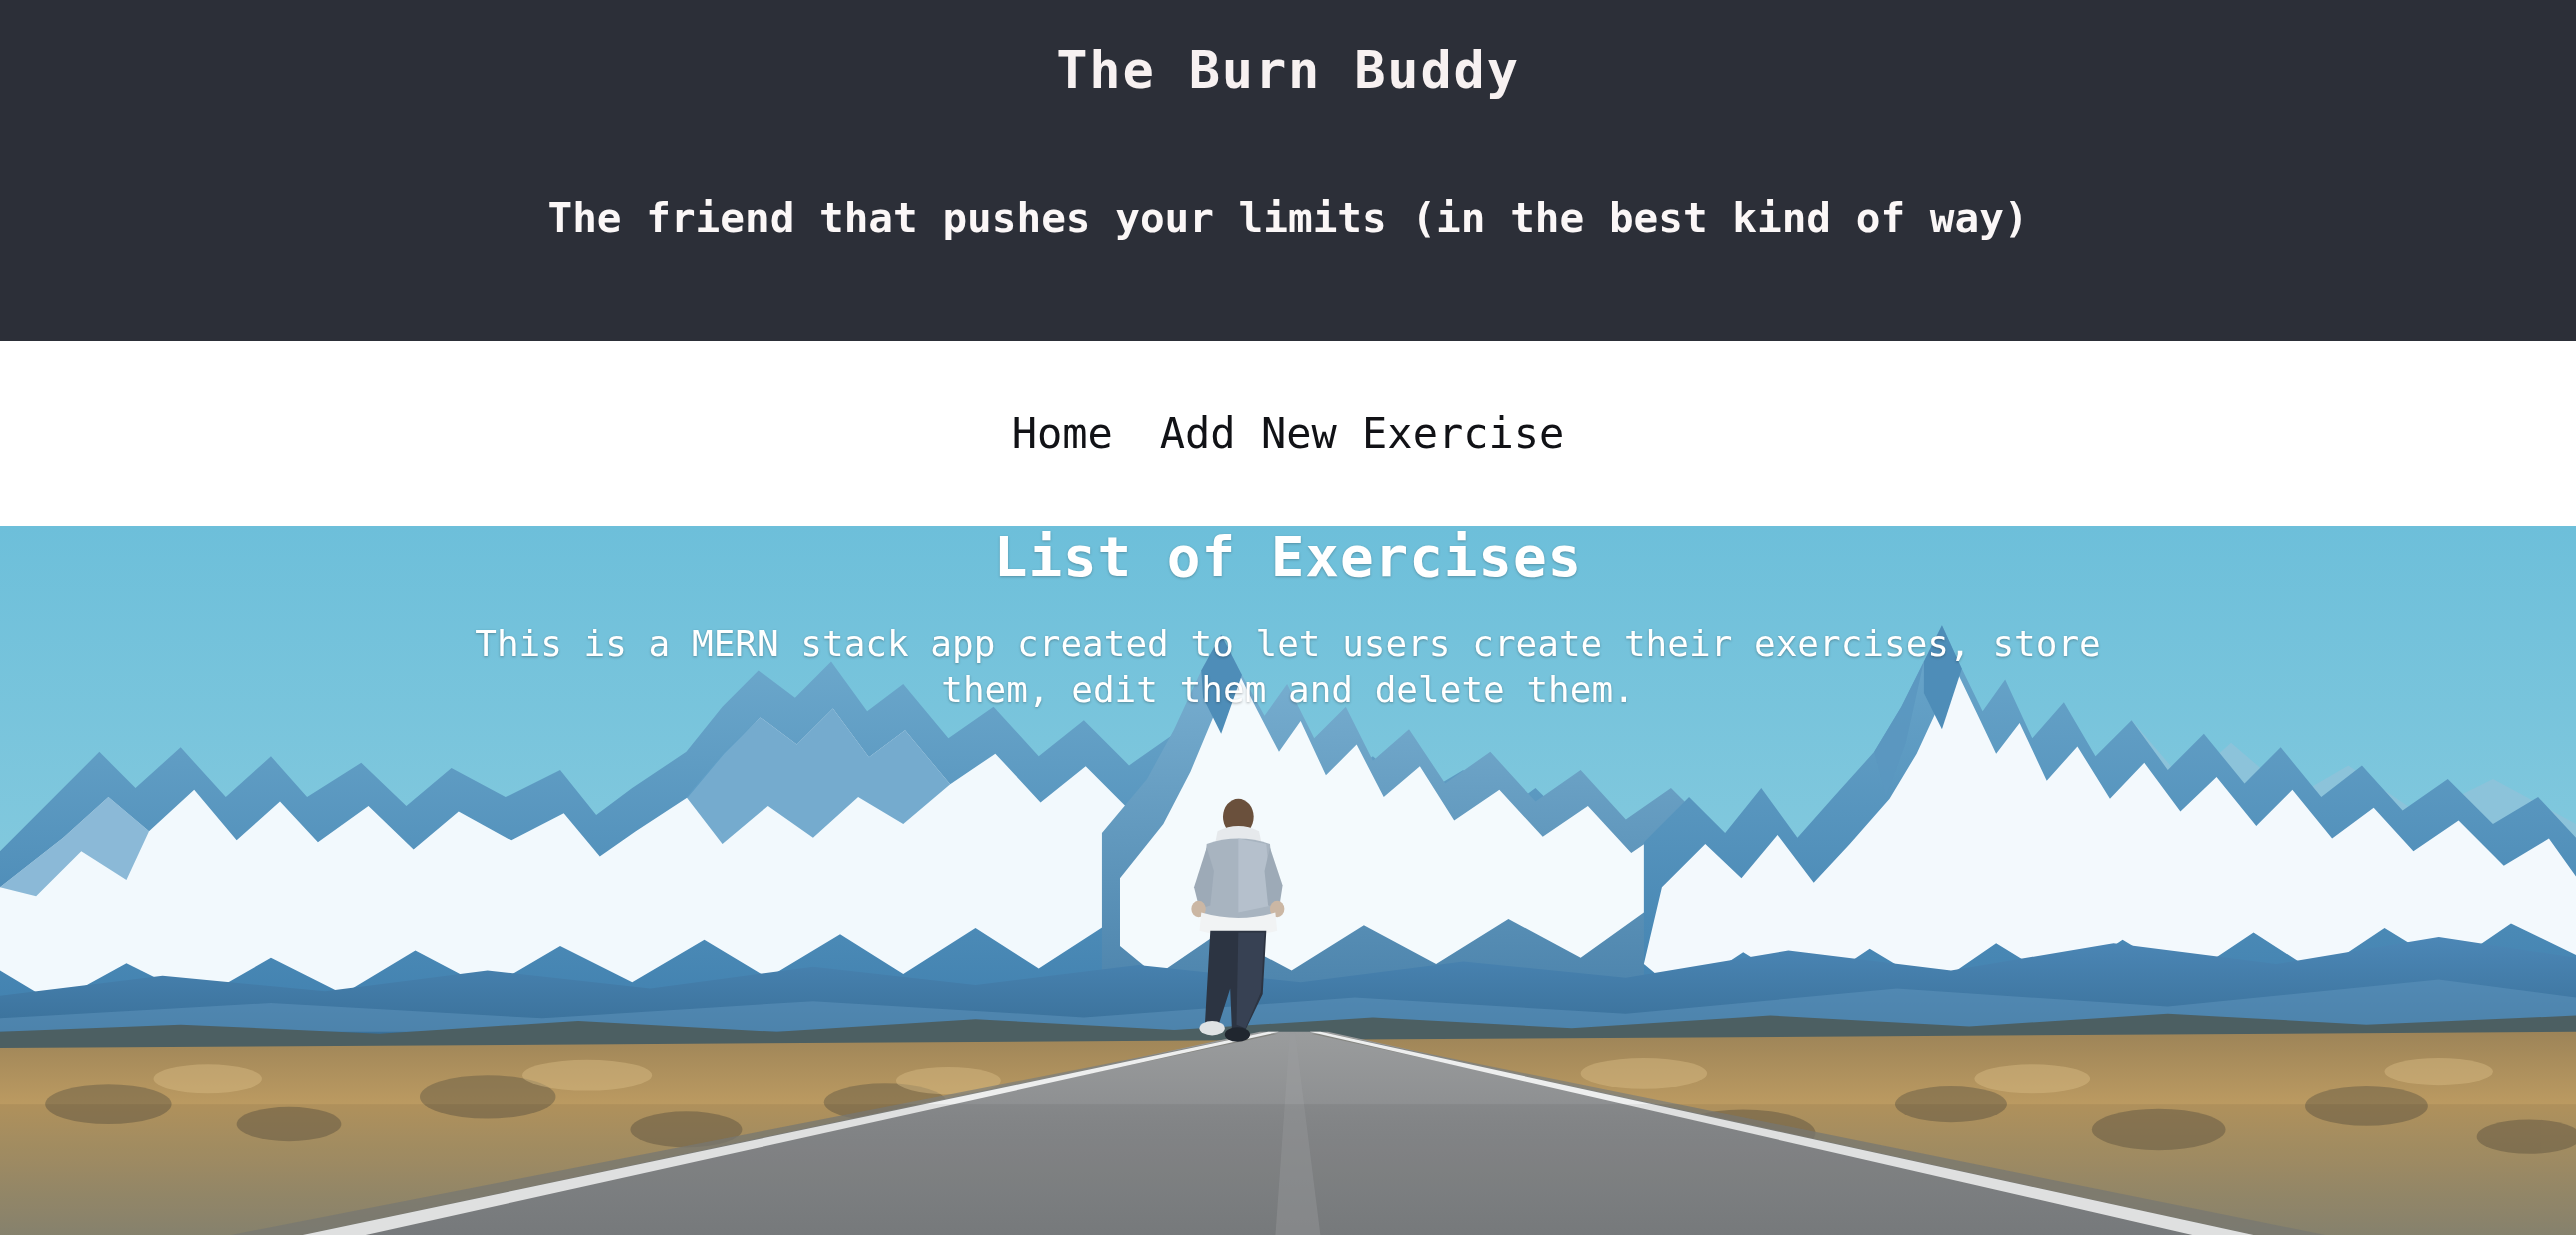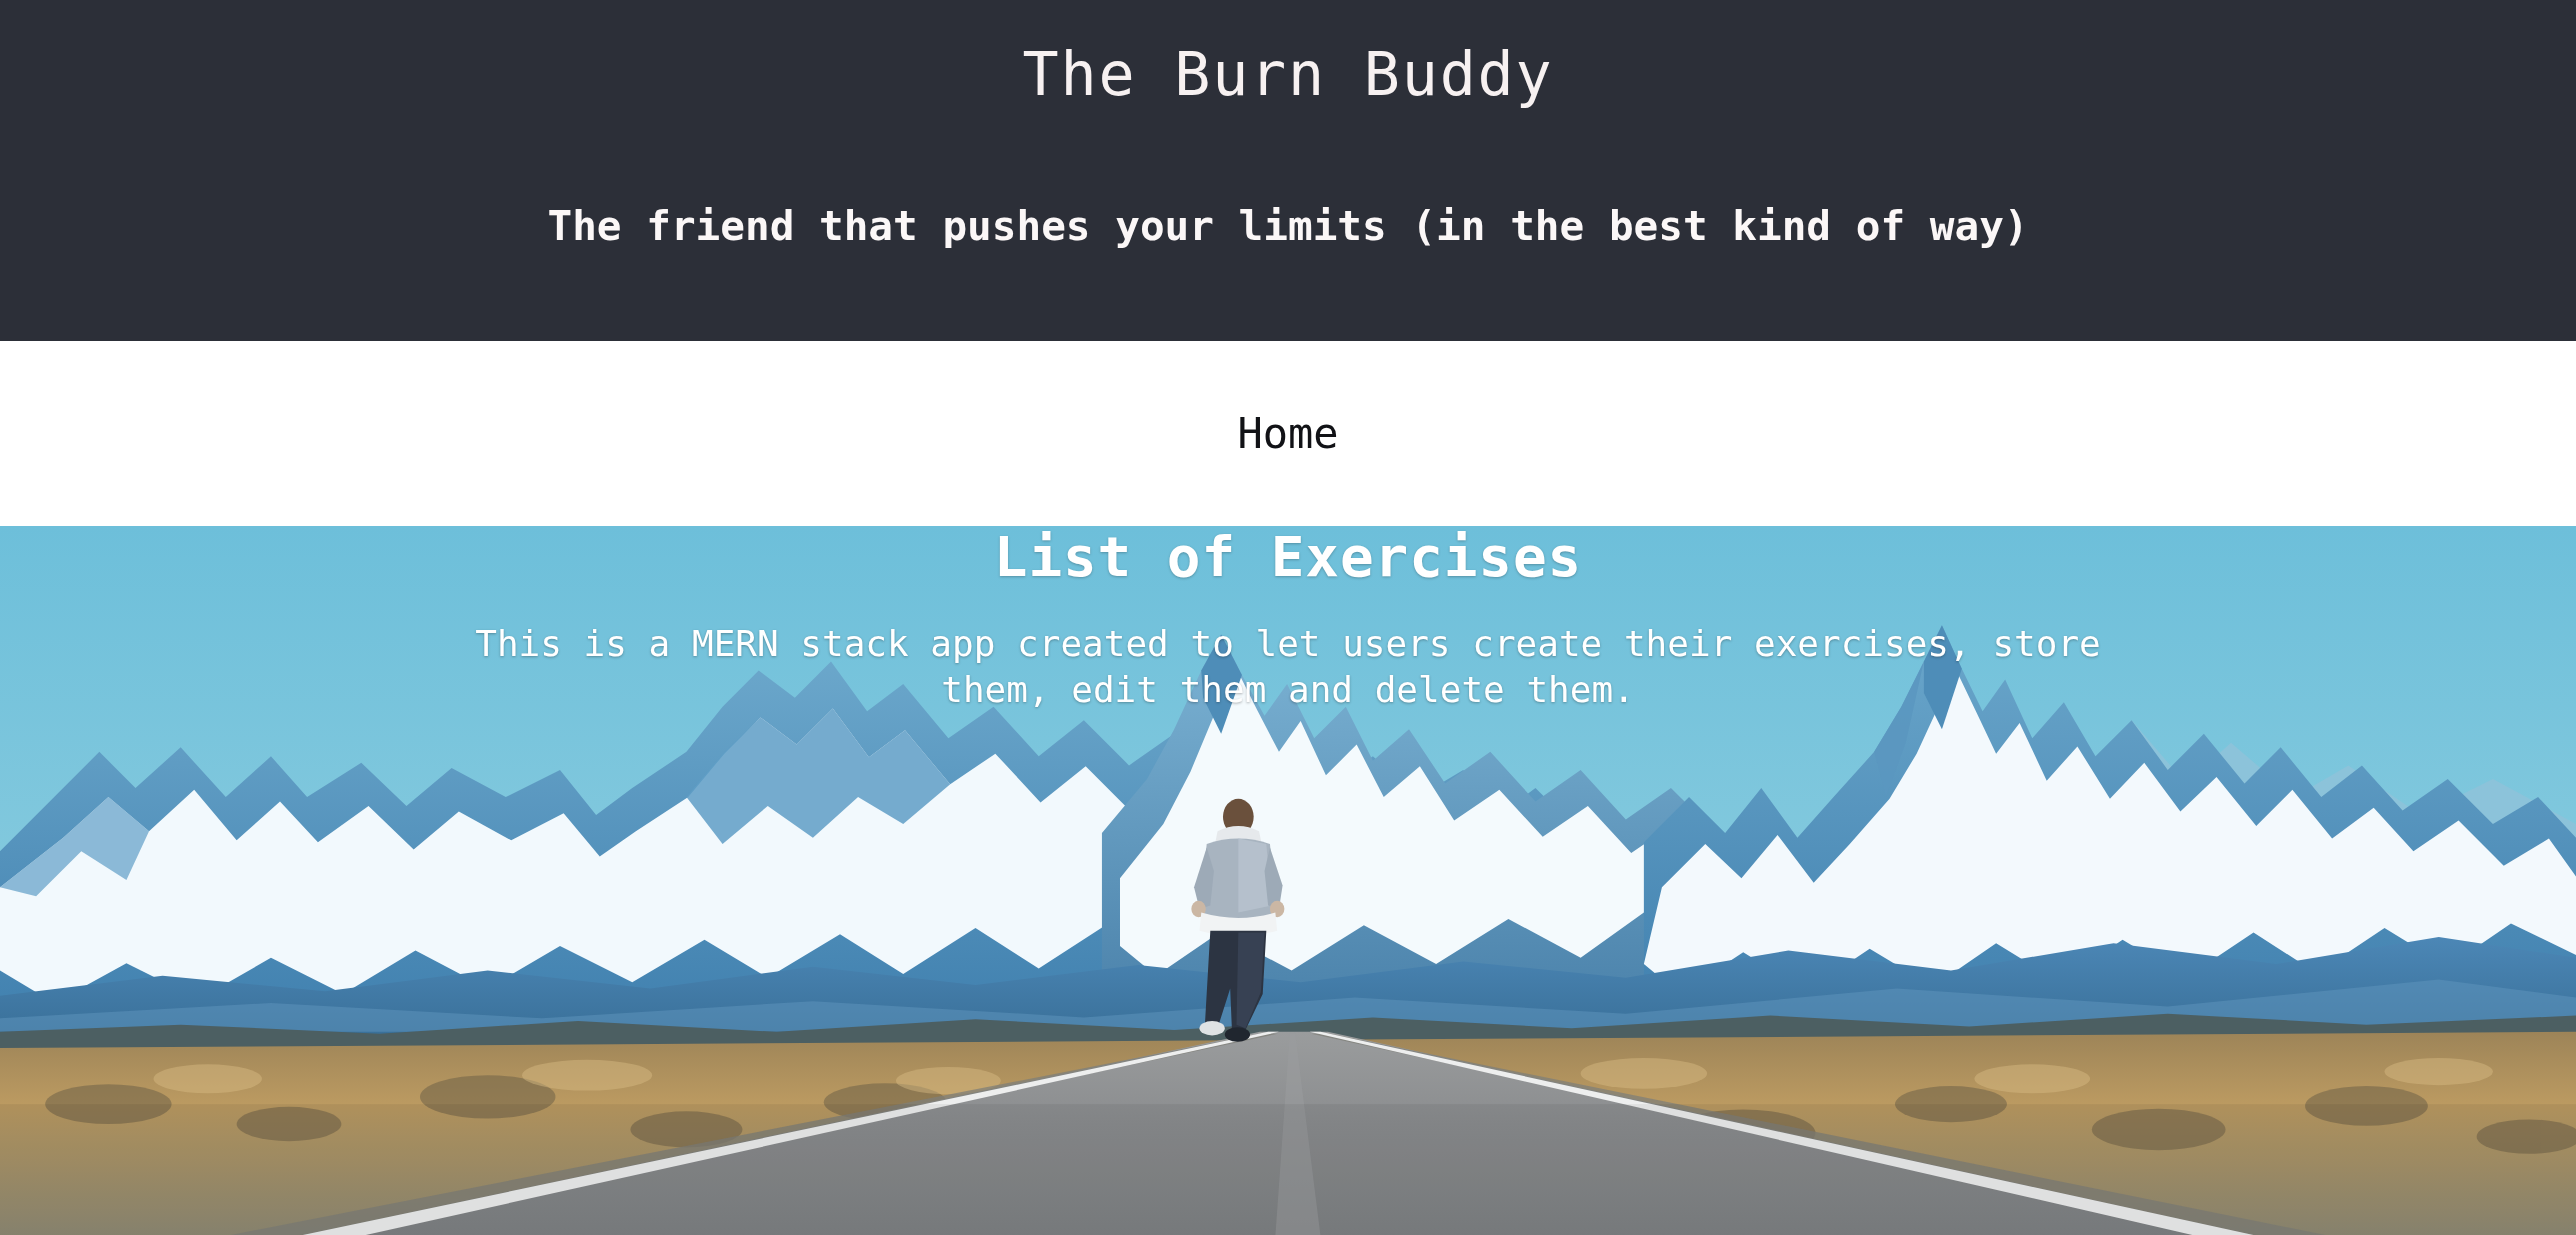--- a/index.html
+++ b/index.html
@@ -16,22 +16,22 @@
     height:341px;
     background:#2c2f38;
     display:flex;
     flex-direction:column;
     align-items:center;
     justify-content:flex-start;
     padding-top:27px;
   }
   .site-title{
     font-family:"DejaVu Sans Mono", monospace;
-    font-weight:normal;
-    font-size:60px;
+    font-weight:bold;
+    font-size:52px;
     line-height:1.05;
     letter-spacing:1.8px;
     color:#f7f1f1;
     text-align:center;
     margin-top:16.3px;
   }
   .site-tagline{
     font-family:"DejaVu Sans Mono", monospace;
     font-weight:bold;
     font-size:41px;
@@ -109,20 +109,21 @@
 </head>
 <body>
 
 <header class="site-header">
   <h1 class="site-title">The Burn Buddy</h1>
   <p class="site-tagline">The friend that pushes your limits (in the best kind of way)</p>
 </header>
 
 <nav class="main-nav">
   <a class="nav-link" href="#">Home</a>
+  <a class="nav-link" href="#">Add New Exercise</a>
 </nav>
 
 <section class="hero">
 
   <div class="hero-art">
     <svg viewBox="0 0 2852 786" preserveAspectRatio="none" xmlns="http://www.w3.org/2000/svg">
       <defs>
         <linearGradient id="skyGrad" x1="0" y1="0" x2="0" y2="1">
           <stop offset="0%" stop-color="#6dbfda"></stop>
           <stop offset="55%" stop-color="#85cade"></stop>

